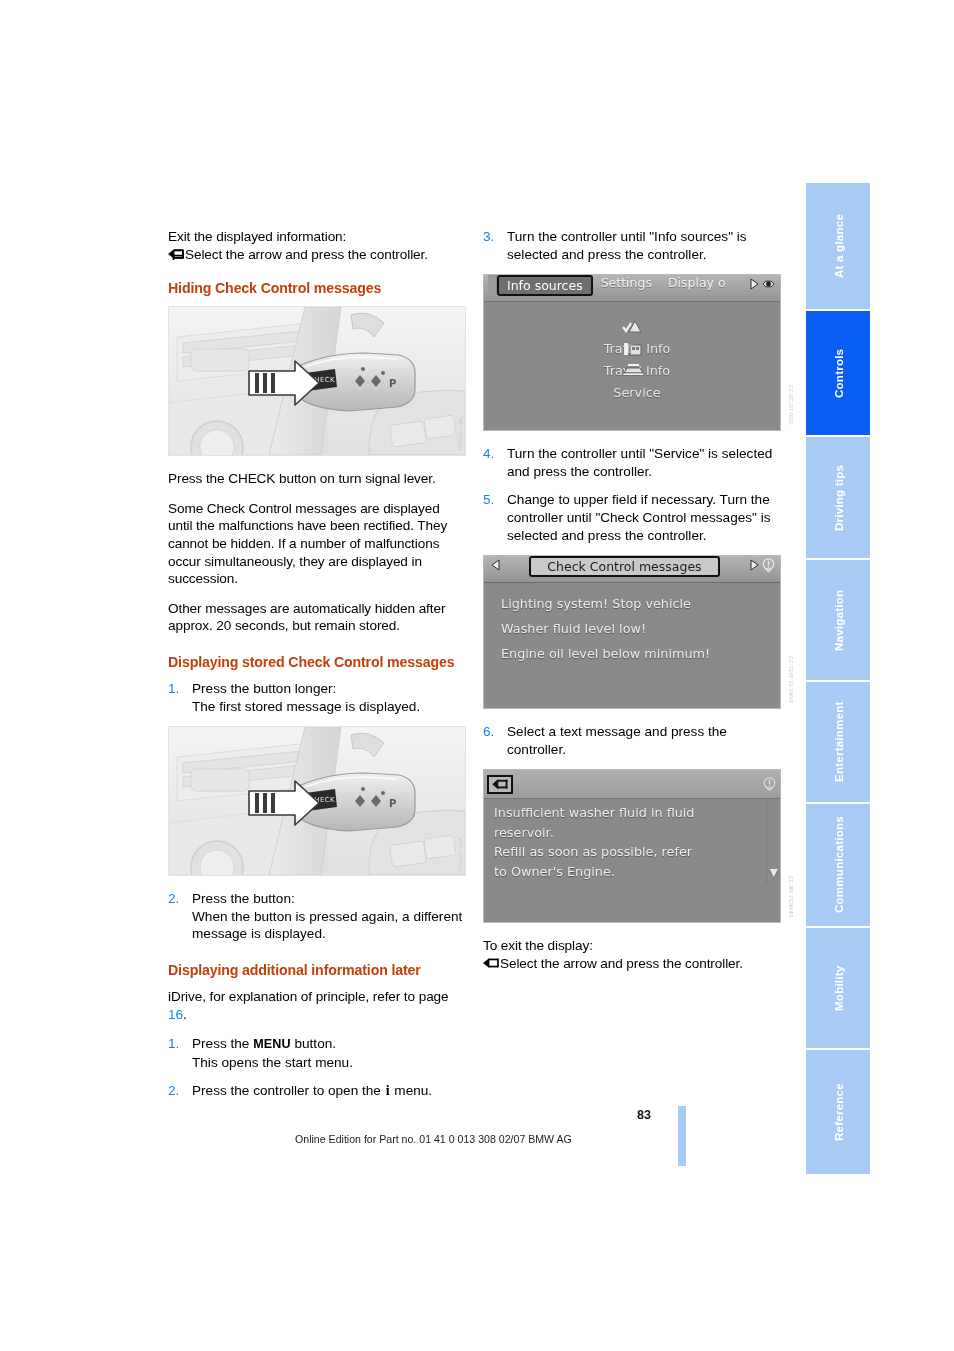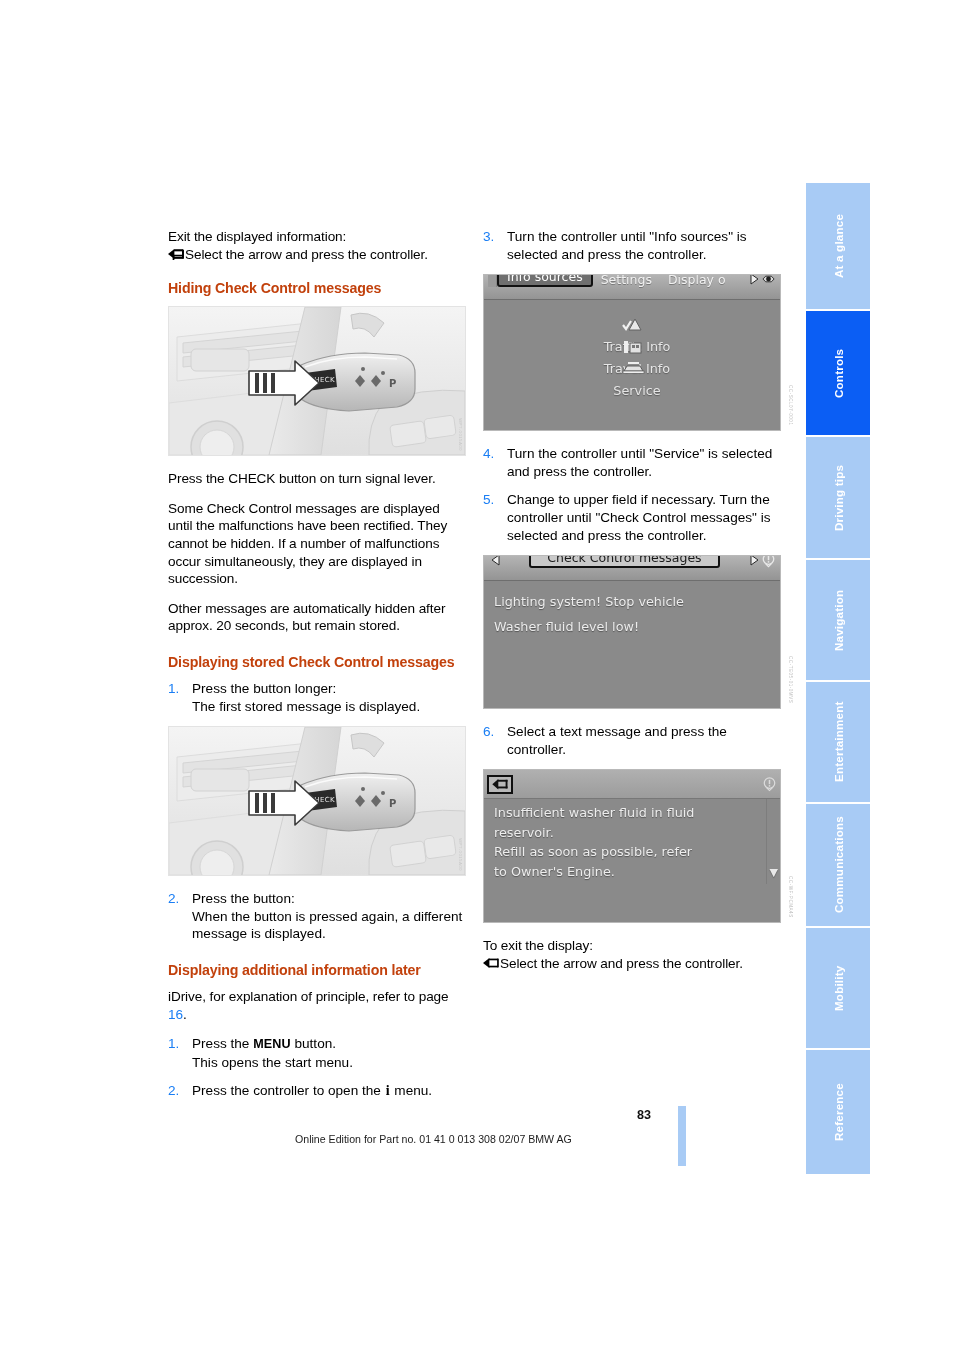--- a/index.html
+++ b/index.html
@@ -127,25 +127,25 @@
     right: -14px;
     bottom: 6px;
     font-size: 4.6px;
     color: #bdbdbd;
     writing-mode: vertical-rl;
     letter-spacing: 0.5px;
     white-space: nowrap;
   }
 
   .id-topbar {
-    height: 20px;
+    height: 27px;
     background: linear-gradient(180deg,#b4b4b4 0%,#a2a2a2 55%,#949494 100%);
     display: flex;
-    align-items: flex-end;
-    padding: 12px 4px;
+    align-items: flex-start;
+    padding: 0 4px;
     box-sizing: border-box;
     border-bottom: 1px solid #6e6e6e;
   }
   .id-tab {
     color: #f2f2f2;
     font-size: 12.5px;
     padding: 0 8px;
     white-space: nowrap;
     text-shadow: 0 1px 0 rgba(0,0,0,.28);
   }
@@ -182,21 +182,21 @@
   }
   .id-row .ico {
     width: 30px;
     flex: 0 0 30px;
     display: flex;
     align-items: center;
   }
   .id-msg {
     color: #ededed;
     font-size: 12.8px;
-    padding: 2px 0 2px 10px;
+    padding: 2px 0 2px 17px;
     text-shadow: 0 1px 1px rgba(0,0,0,.4);
     line-height: 21px;
   }
   .id-arrow-l, .id-arrow-r {
     width: 15px; height: 17px;
     flex: 0 0 15px;
     display:flex; align-items:center; justify-content:center;
     color: #e8e8e8;
     font-size: 11px;
   }
@@ -571,20 +571,21 @@
                 <circle cx="8" cy="7" r="5.6" fill="none" stroke="#e9e9e9" stroke-width="1.4"></circle>
                 <rect x="7.2" y="3.6" width="1.6" height="4.6" fill="#e9e9e9"></rect>
                 <rect x="7.2" y="9.2" width="1.6" height="1.6" fill="#e9e9e9"></rect>
                 <path d="M5 12 L8 15 L11 12" fill="none" stroke="#e9e9e9" stroke-width="1.3"></path>
               </svg>
           </div>
         </div>
         <div class="id-body" style="height:123px;padding-top:8px;">
           <div class="id-msg">Lighting system! Stop vehicle</div>
           <div class="id-msg">Washer fluid level low!</div>
+          <div class="id-msg">Engine oil level below minimum!</div>
         </div>
       </div>
       <span class="sidecode">CC-TE05-01-0MVS</span>
     </div>
 
     <div class="step">
       <span class="num">6.</span>
       <span class="body">Select a text message and press the controller.</span>
     </div>
 

